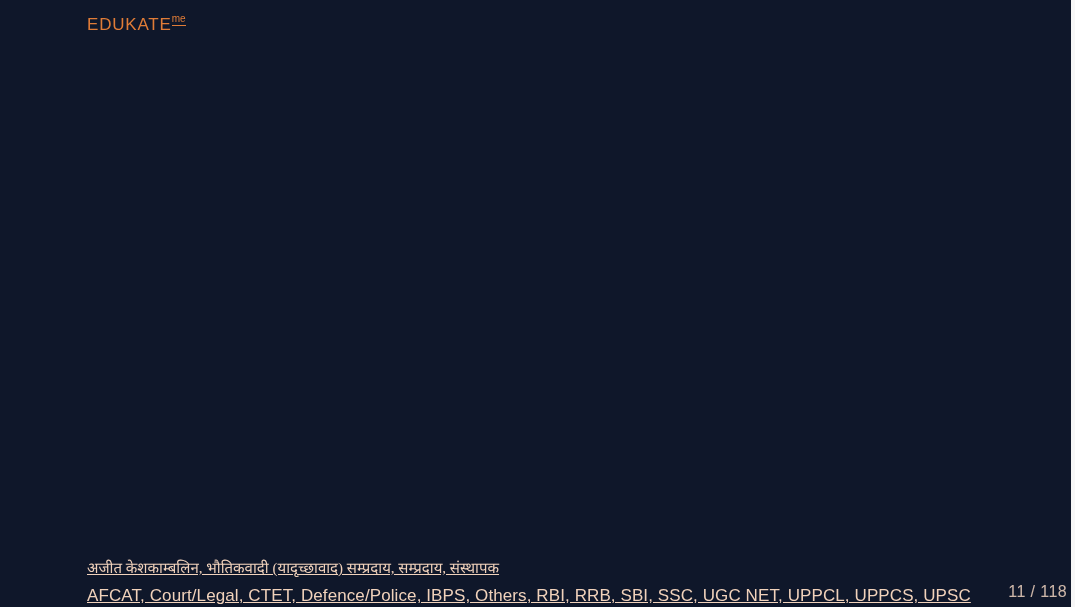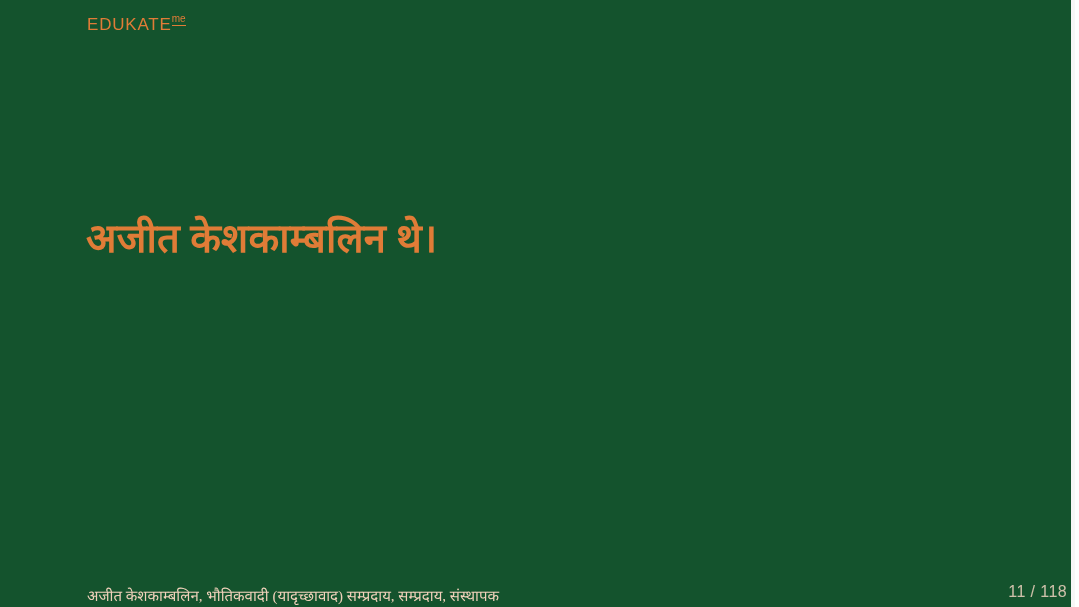--- a/index.html
+++ b/index.html
@@ -12,21 +12,21 @@
     height: 607px;
     overflow: hidden;
     background: #ffffff;
     font-family: "Liberation Sans", sans-serif;
   }
 
   .slide {
     position: relative;
     width: 1075px;
     height: 607px;
-    background: #14532d;
+    background: #0f172a;
     overflow: hidden;
   }
 
   .right-edge-strip {
     position: absolute;
     top: 0;
     right: 0;
     width: 4px;
     height: 607px;
     background: #f7f7f7;
@@ -86,20 +86,21 @@
     left: 87px;
     bottom: 3px;
     width: 960px;
   }
   .meta-line {
     display: block;
     color: #f1d2bb;
     line-height: 1;
     margin-top: 11px;
     white-space: nowrap;
+    text-decoration: underline;
   }
   .meta-tags {
     font-family: "Liberation Serif", "DejaVu Serif", serif;
     font-size: 15px;
     font-weight: 400;
   }
   .meta-subjects,
   .meta-exams {
     font-family: "Liberation Sans", sans-serif;
     font-size: 17px;
@@ -125,22 +126,22 @@
 <div class="slide">
 
   <div class="right-edge-strip"></div>
 
   <div class="logo">
     <span class="logo-word">EDUKATE</span>
     <span class="logo-sup">me</span>
   </div>
 
   <div class="heading">
-    <span class="line">अजीत केशकाम्बलिन थे।</span>
   </div>
 
   <div class="footer-meta">
     <span class="meta-line meta-tags">अजीत केशकाम्बलिन, भौतिकवादी (यादृच्छावाद) सम्प्रदाय, सम्प्रदाय, संस्थापक</span>
+    <span class="meta-line meta-exams">AFCAT, Court/Legal, CTET, Defence/Police, IBPS, Others, RBI, RRB, SBI, SSC, UGC NET, UPPCL, UPPCS, UPSC</span>
   </div>
 
   <div class="page-watermark">11 / 118</div>
 
 </div>
 
 </body></html>

